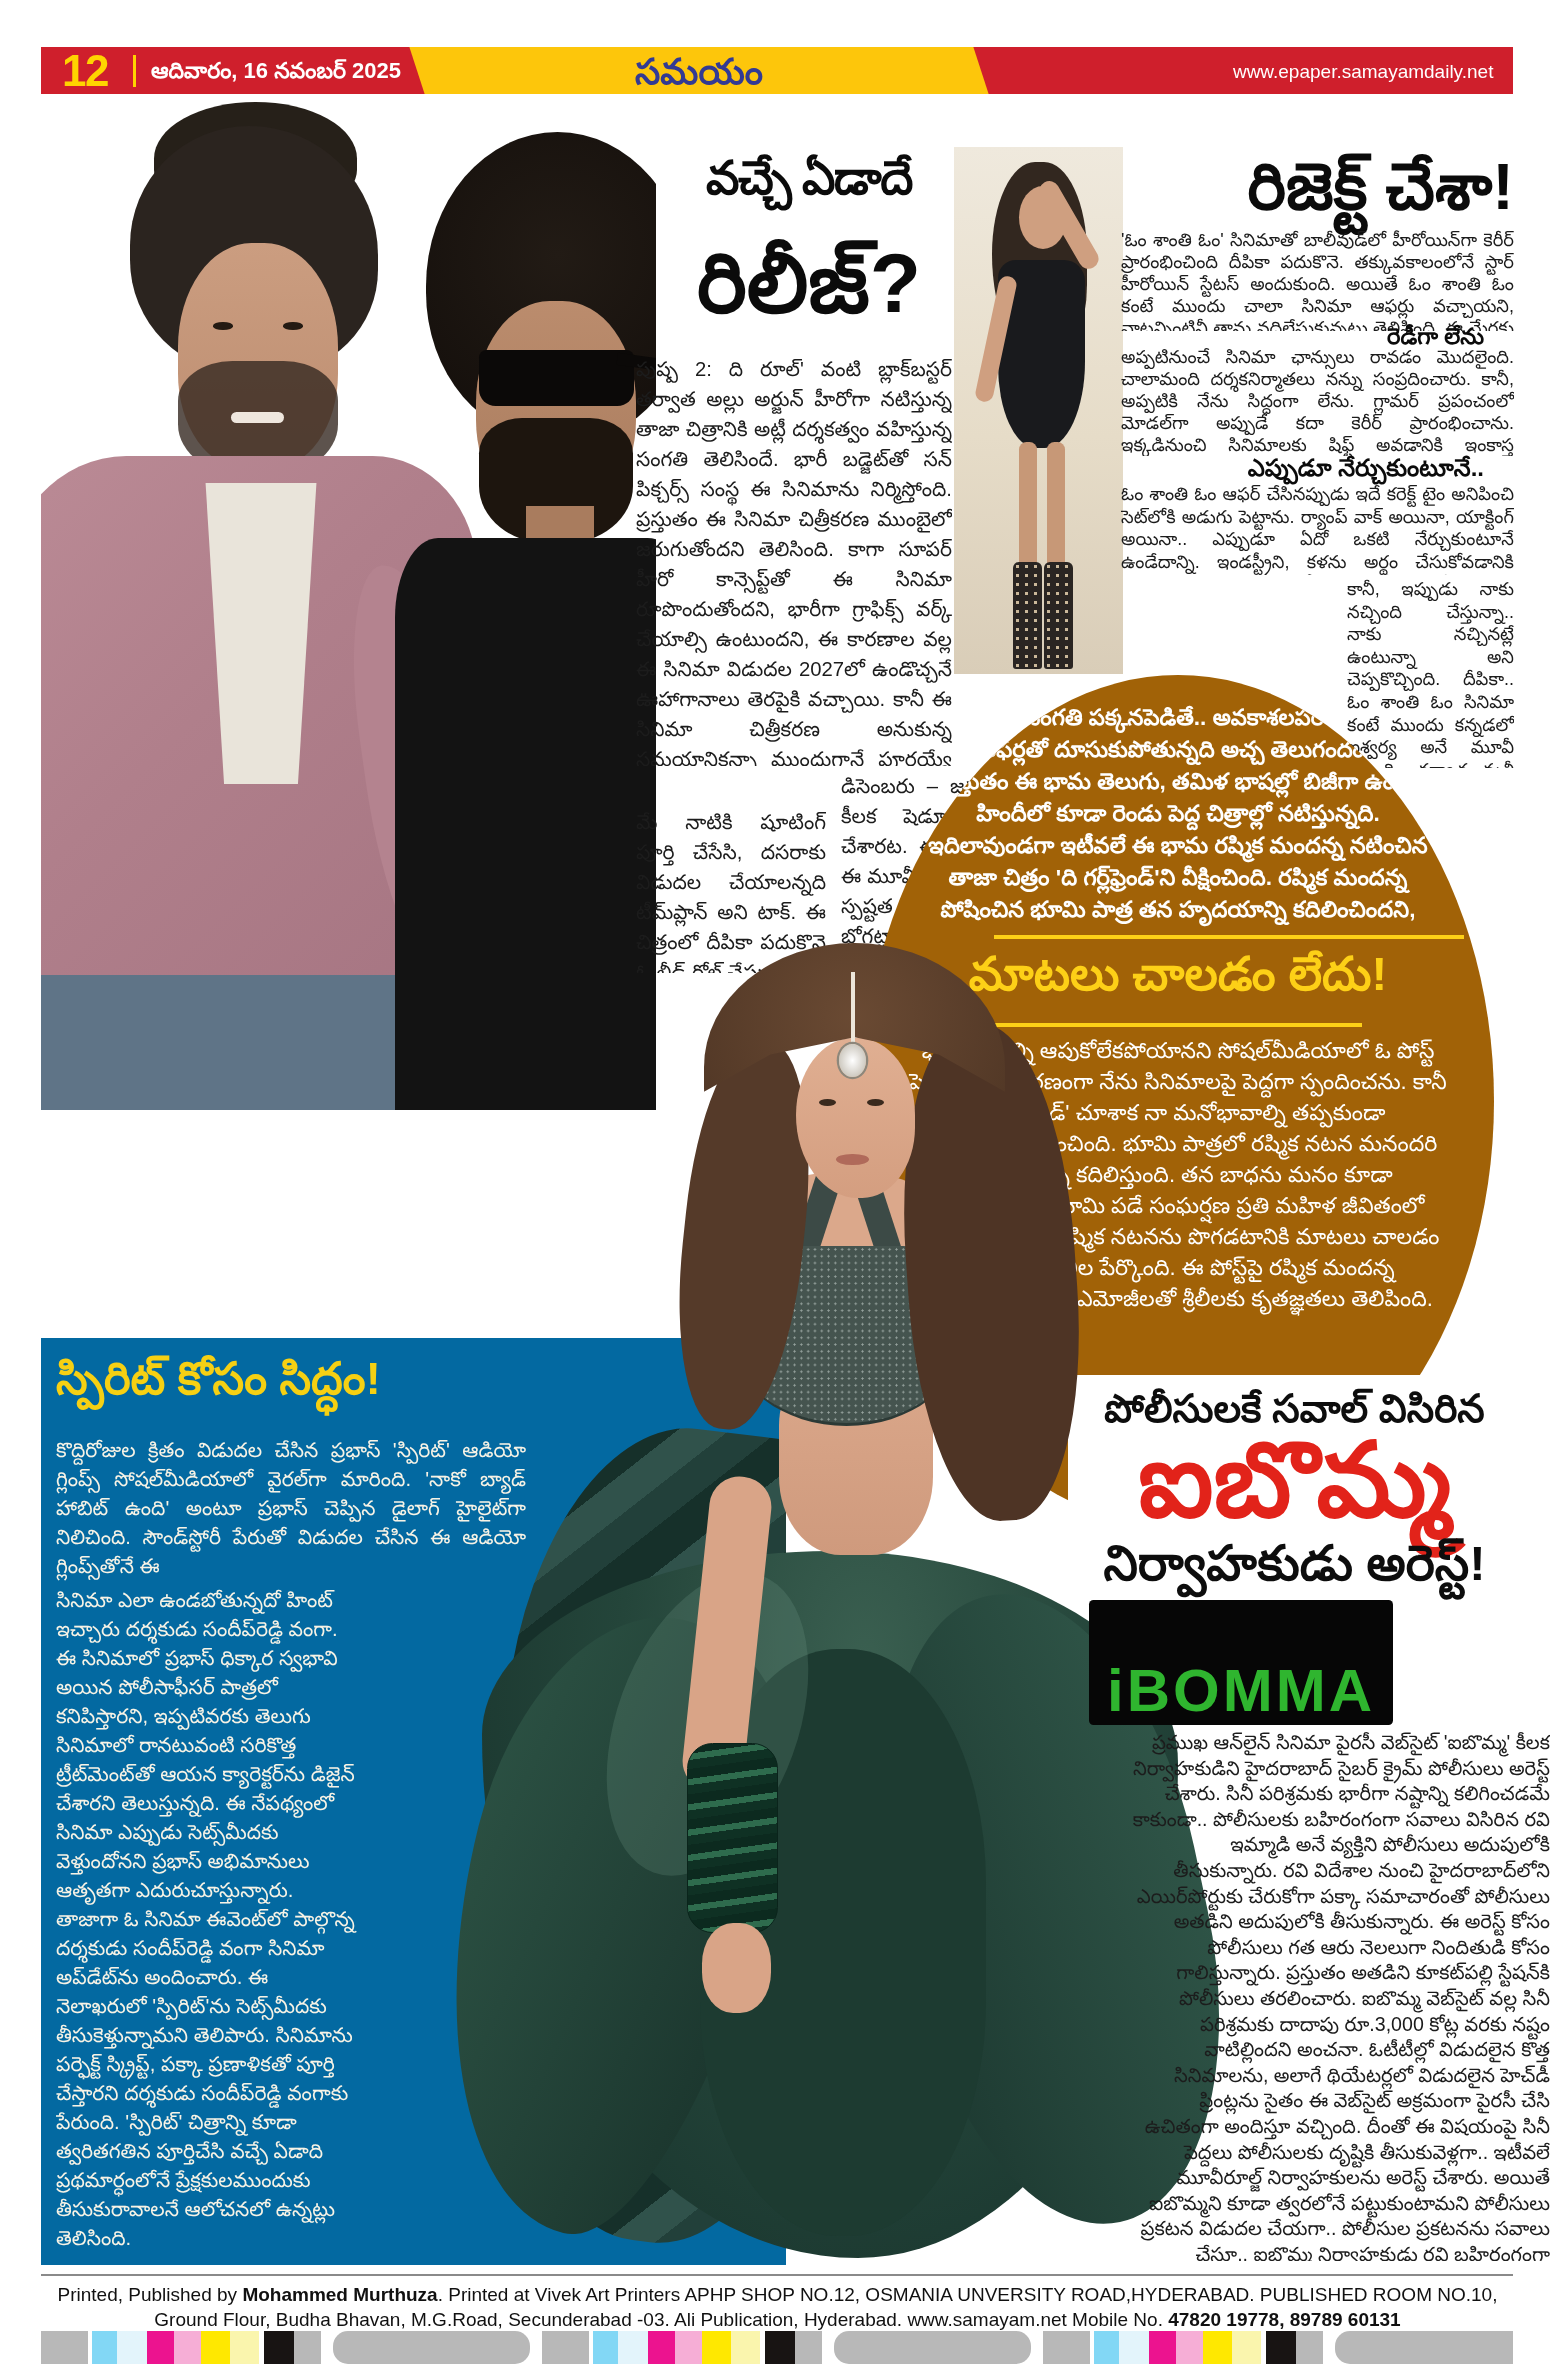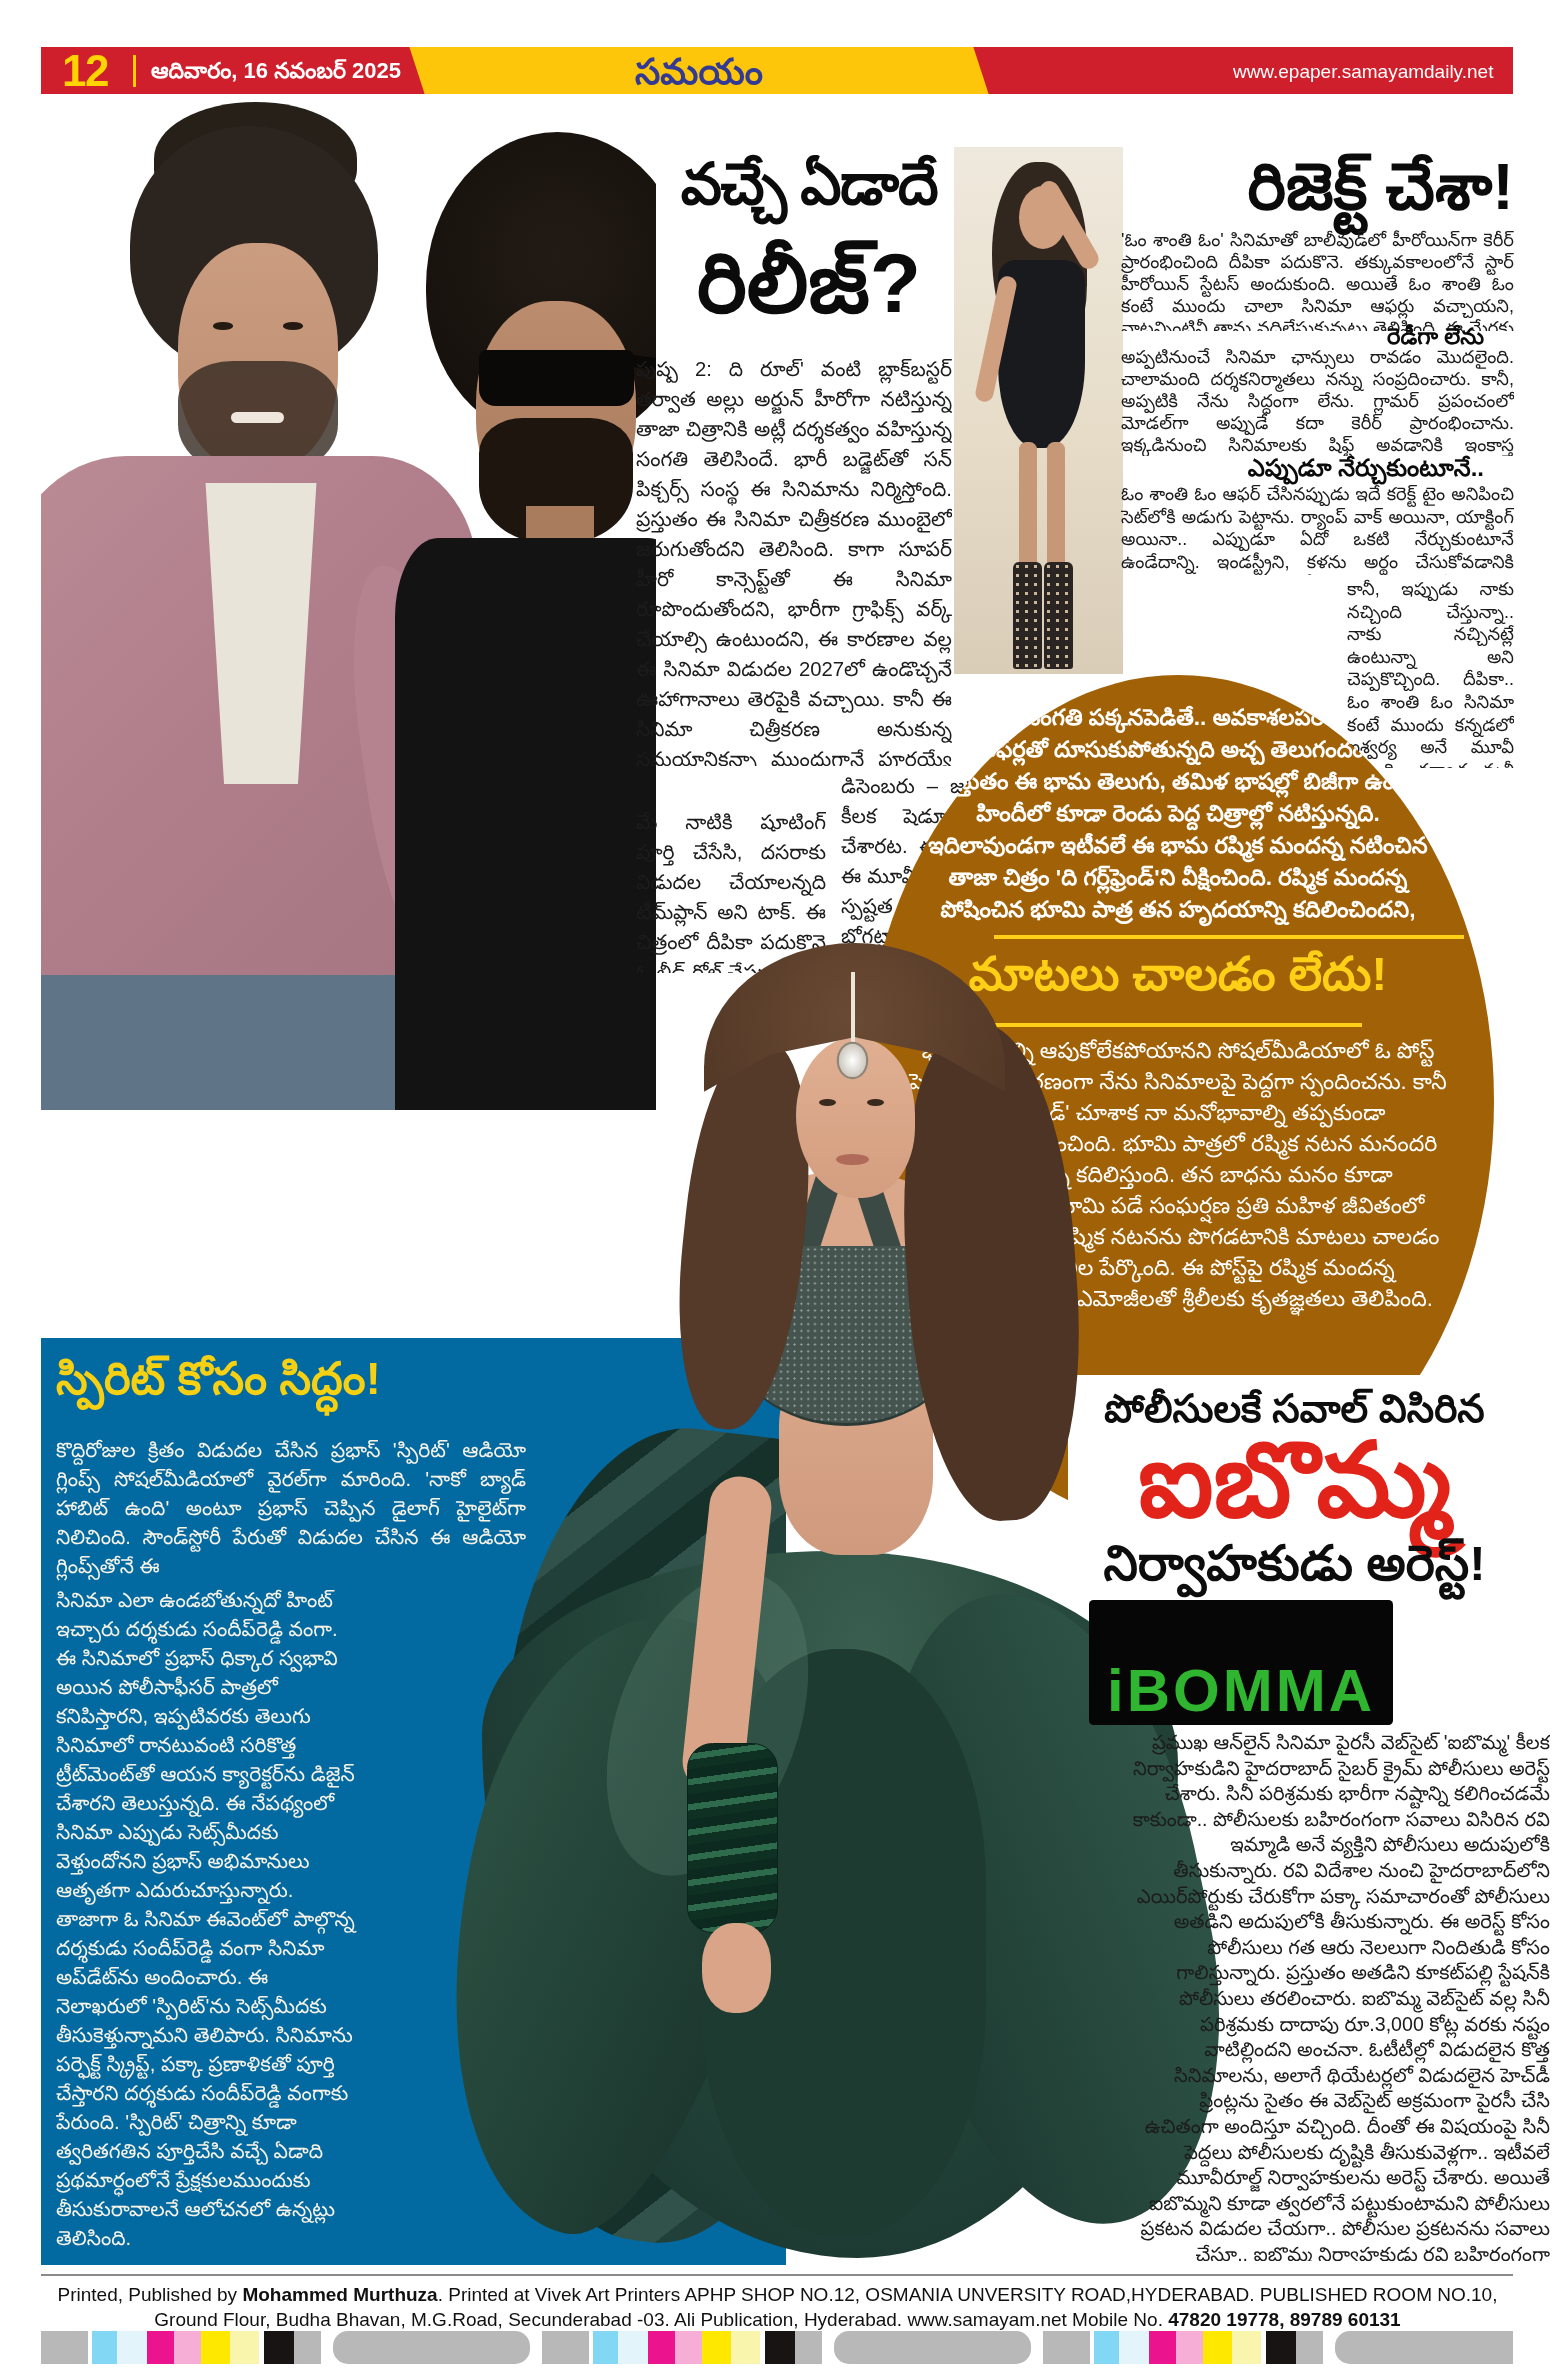--- a/index.html
+++ b/index.html
@@ -15,21 +15,21 @@
   #header-divider{left:92px;top:7.5px;width:3px;height:32px;background:#ffd400;}
   #header-date{left:110px;top:11.3px;font-size:22px;font-weight:bold;color:#ffffff;}
   #masthead{left:376px;top:3.8px;width:564px;text-align:center;font-size:36px;font-weight:800;color:#333a93;}
   #header-site{right:19.6px;top:13.5px;font-size:19px;color:#ffffff;}
 
   
   #collage{left:41px;top:96px;width:615px;height:1014px;background:#ffffff;}
   .shape{position:absolute;}
 
   
-  #a1-h1{left:636px;top:150px;width:346px;text-align:center;font-size:58px;font-weight:900;color:#0b0b0b;letter-spacing:-1.5px;}
+  #a1-h1{left:636px;top:150px;width:346px;text-align:center;font-size:47px;font-weight:900;color:#0b0b0b;letter-spacing:-1.5px;}
   #a1-h2{left:636px;top:235px;width:346px;text-align:center;font-size:84px;font-weight:900;color:#0b0b0b;}
   #a1-b1{left:636px;top:354px;width:316px;height:412px;font-size:20.3px;line-height:30px;text-align:justify;color:#1c1c1c;}
   #a1-b1b{left:841px;top:771px;width:269px;height:188px;font-size:20.3px;line-height:30px;text-align:justify;color:#1c1c1c;}
   #a1-b2{left:636px;top:807px;width:190px;height:166px;font-size:20.3px;line-height:30px;text-align:justify;color:#1c1c1c;}
 
   
   #deepika{left:954px;top:147px;width:169px;height:527px;background:linear-gradient(180deg,#efe9dd 0%,#e6dcc8 55%,#d9cdb8 100%);}
 
   
   #a2-h{left:1129px;top:149px;width:385px;text-align:right;font-size:65px;font-weight:900;color:#0b0b0b;}

